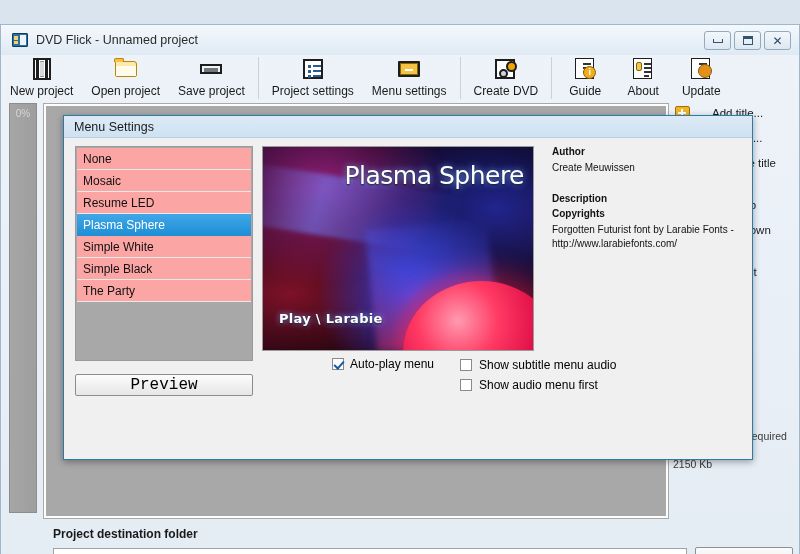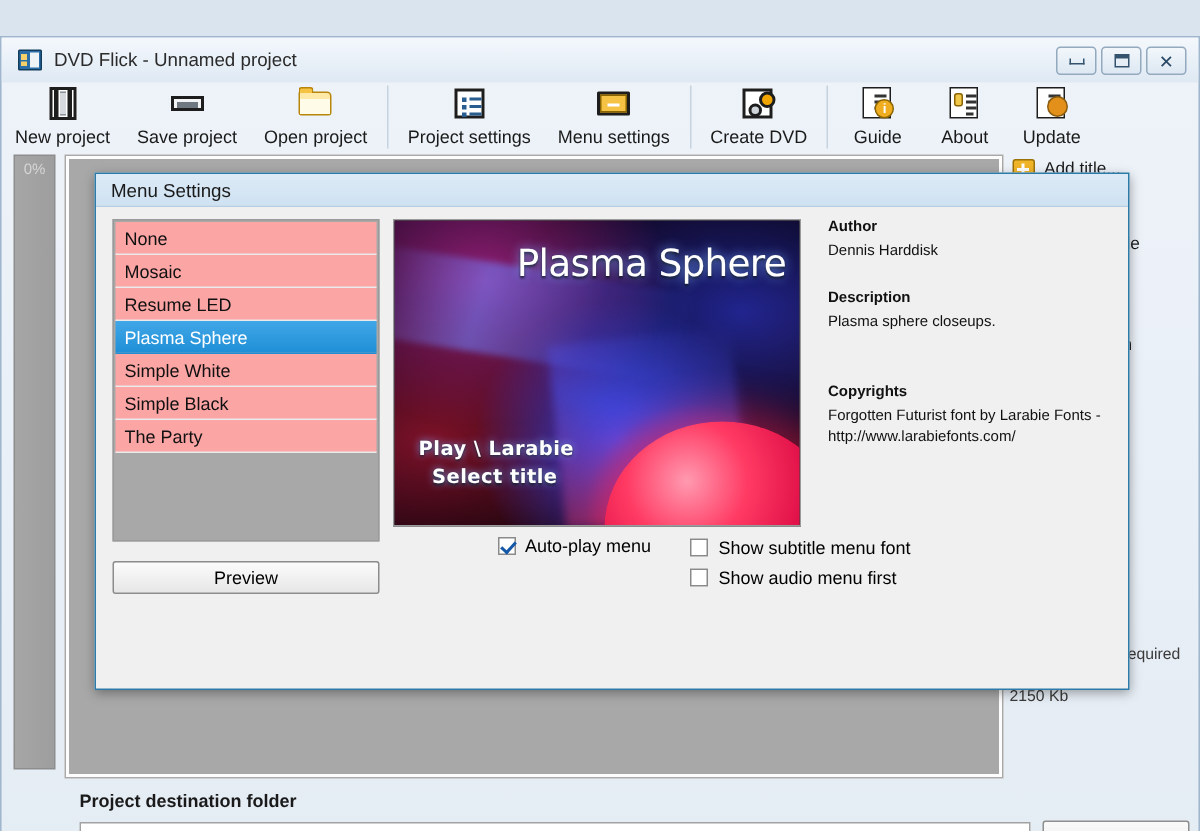--- a/index.html
+++ b/index.html
@@ -100,21 +100,21 @@
   .list-panel{
     position:absolute;left:42px;top:0px;right:130px;height:416px;
     background:#fdfdfd;border:1px solid #a9a9a9;box-sizing:border-box;
     padding:2px;
   }
   .list-inner{position:absolute;left:2px;top:2px;right:2px;bottom:2px;background:#a8a8a8;}
   .side-buttons{
     position:absolute;right:6px;top:0px;width:120px;
   }
   .side-btn{
-    display:flex;align-items:center;gap:6px;
+    display:flex;align-items:center;gap:22px;
     height:20px;margin-bottom:5px;font-size:11.5px;color:#1a1a1a;
     padding-left:2px;
   }
   .side-btn .sico{width:13px;height:13px;border-radius:2px;flex:none;}
   .side-btn .lbl{white-space:nowrap;}
   .ic-add{background:#f0b429;border:1px solid #9c7208;position:relative;}
   .ic-add:after{content:"";position:absolute;left:5px;top:2px;width:2px;height:8px;background:#fff;}
   .ic-add:before{content:"";position:absolute;left:2px;top:5px;width:8px;height:2px;background:#fff;}
   .ic-edit{background:#cfd8e3;border:1px solid #7c8793;}
   .ic-del{background:#e06060;border:1px solid #8e2020;}
@@ -173,21 +173,21 @@
     height:22px;line-height:22px;padding-left:6px;font-size:12px;
     background:#fca5a5;border-bottom:1px solid #eaeaea;color:#111;box-sizing:border-box;
   }
   .theme-item.sel{
     background:linear-gradient(#41a7e8,#1f8fd6);color:#fff;border-bottom:1px solid #1f8fd6;
   }
   .preview-btn{
     position:absolute;left:11px;top:236px;width:178px;height:22px;
     border:1px solid #8c8c8c;border-radius:2px;
     background:linear-gradient(#fcfcfc,#e6e6e6);
-    font-size:12px;display:flex;align-items:center;justify-content:center;box-sizing:border-box;
+    font-size:16px;display:flex;align-items:center;justify-content:center;box-sizing:border-box;font-family:Liberation Mono, monospace;
   }
 
   .preview-img{
     position:absolute;left:198px;top:8px;width:272px;height:205px;
     border:1px solid #9a9a9a;box-sizing:border-box;
     background:#0a0410;overflow:hidden;
   }
   .pv-bg{position:absolute;inset:0;
     background:
       radial-gradient(circle at 74% 96%, #ff2a55 0%, #d3134a 9%, rgba(120,10,50,0) 26%),
@@ -268,34 +268,34 @@
     <div class="tb-item">
       <span class="ico">
           <span class="film">
             <span class="fin"></span>
           </span>
         </span>
       <span class="tb-label">New project</span>
     </div>
     <div class="tb-item">
       <span class="ico">
-          <span class="floppy">
-            <span class="bar"></span>
-          </span>
-        </span>
-      <span class="tb-label">Save project</span>
-    </div>
-    <div class="tb-item">
-      <span class="ico">
           <span class="folder">
             <span class="tab"></span>
             <span class="front"></span>
           </span>
         </span>
       <span class="tb-label">Open project</span>
+    </div>
+    <div class="tb-item">
+      <span class="ico">
+          <span class="floppy">
+            <span class="bar"></span>
+          </span>
+        </span>
+      <span class="tb-label">Save project</span>
     </div>
     <div class="tb-sep"></div>
     <div class="tb-item">
       <span class="ico">
         <span class="prefs">
           <span class="d" style="top:4px"></span>
             <span class="l" style="top:4px"></span>
           <span class="d" style="top:9px"></span>
             <span class="l" style="top:9px"></span>
           <span class="d" style="top:14px"></span>
@@ -438,42 +438,40 @@
       <div class="preview-btn">Preview</div>
 
       <div class="preview-img">
         <div class="pv-bg"></div>
         <div class="pv-streak"></div>
         <div class="pv-streak2"></div>
         <div class="pv-ball"></div>
         <div class="pv-title">Plasma Sphere</div>
         <div class="pv-menu">
           <div>Play \ Larabie</div>
-          <div class="mi2">Select title</div>
         </div>
       </div>
 
       <div class="info-col">
         <div class="info-h">Author</div>
-        <div class="info-v">Dennis Harddisk</div>
+        <div class="info-v">Create Meuwissen</div>
         <div class="info-h">Description</div>
-        <div class="info-v" style="margin-bottom:34px">Plasma sphere closeups.</div>
         <div class="info-h">Copyrights</div>
         <div class="info-v">Forgotten Futurist font by Larabie Fonts - http://www.larabiefonts.com/</div>
       </div>
 
       <div class="chk-row">
         <span class="chk on"></span>
         <span>Auto-play menu</span>
       </div>
 
       <div class="chk-col">
         <div class="chk-item">
           <span class="chk"></span>
-          <span>Show subtitle menu font</span>
+          <span>Show subtitle menu audio</span>
         </div>
         <div class="chk-item">
           <span class="chk"></span>
           <span>Show audio menu first</span>
         </div>
       </div>
 
       <div class="dlg-buttons">
       </div>
 

